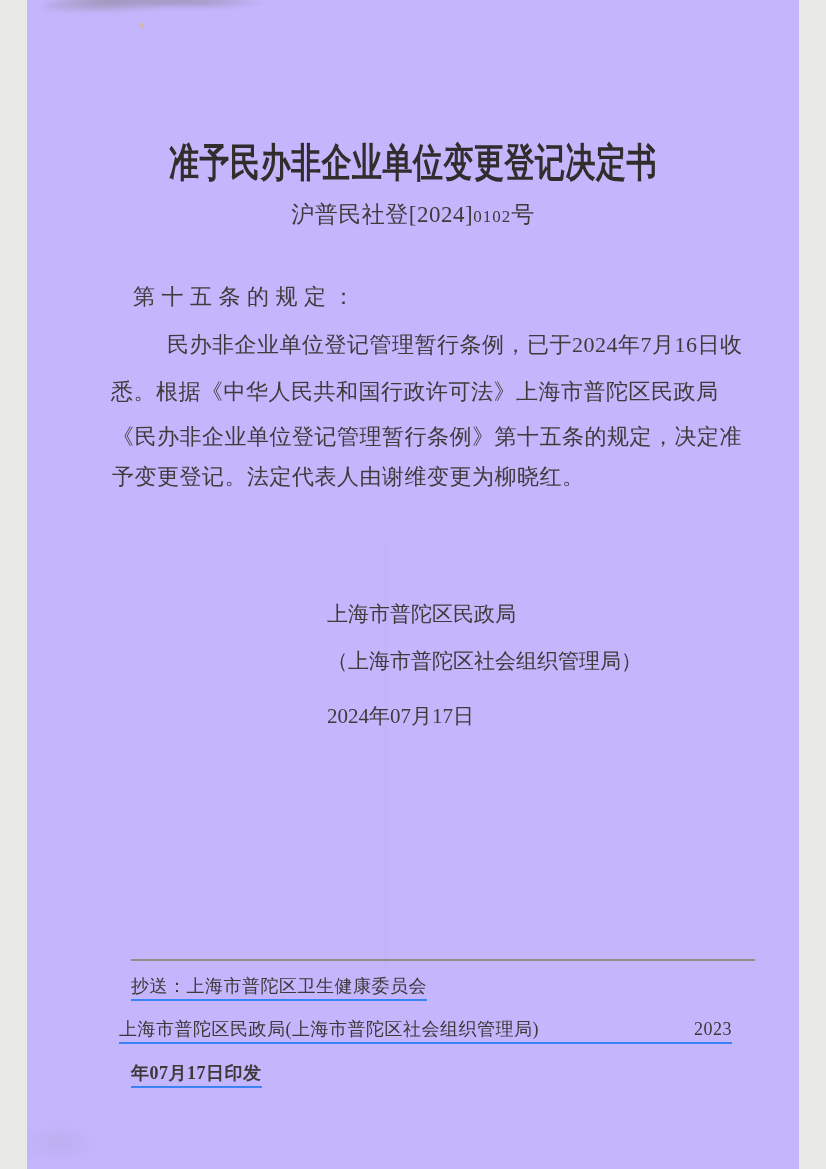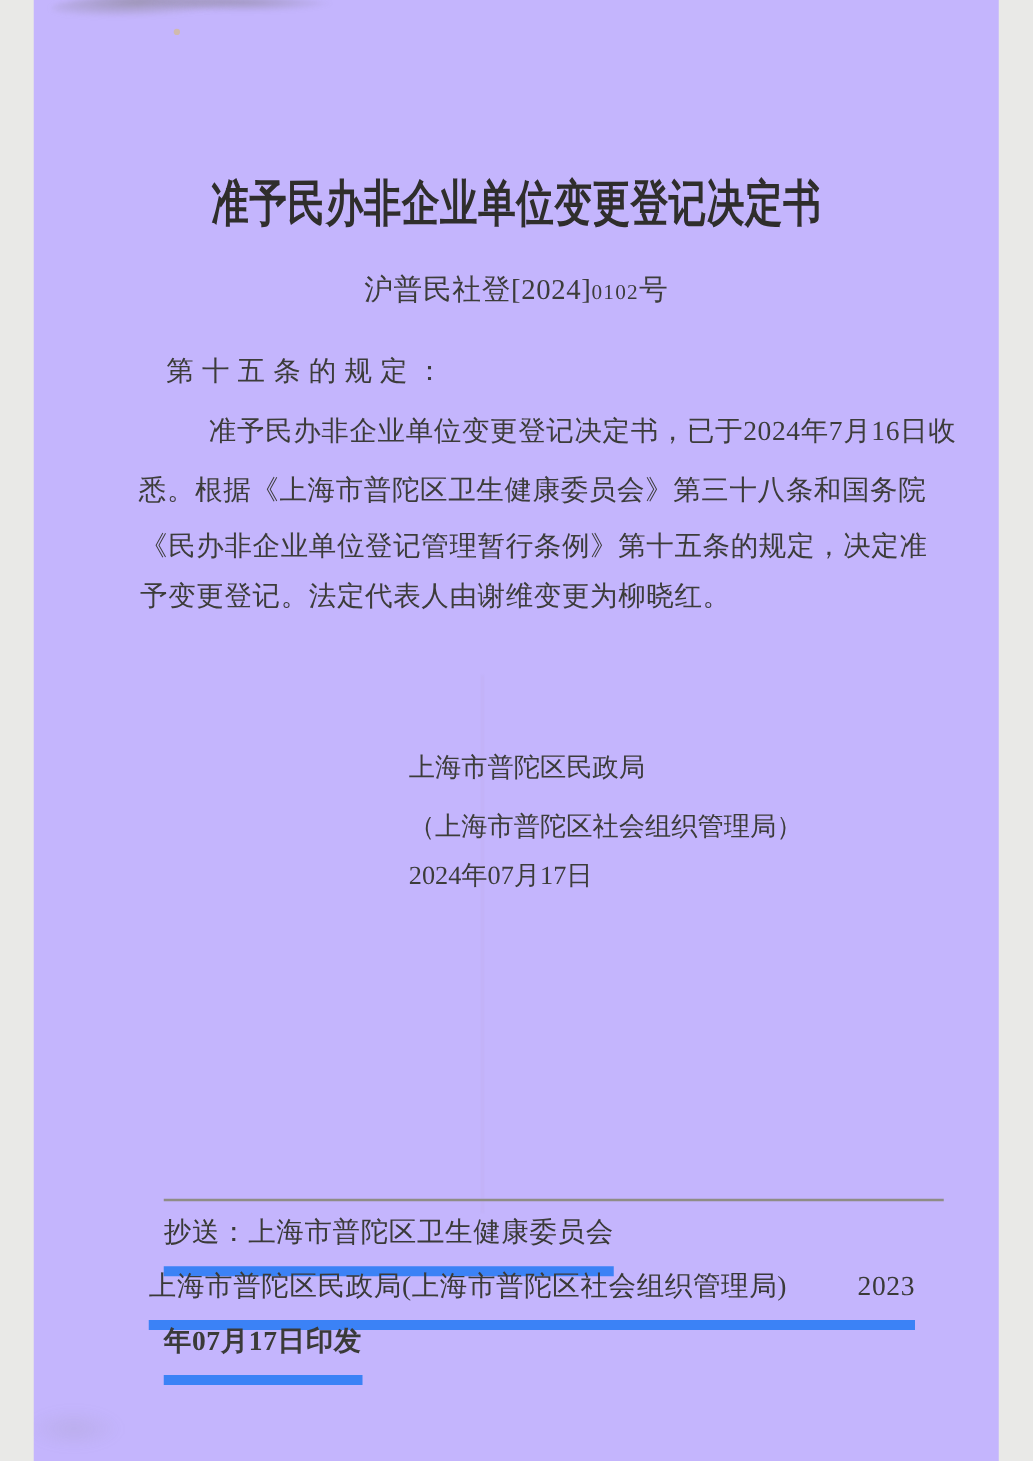--- a/index.html
+++ b/index.html
@@ -44,51 +44,51 @@
   
   .title {
     position: absolute; top: 136px; left: 0; width: 100%;
     margin: 0; text-align: center;
     font-size: 30px; font-weight: 700; letter-spacing: 0.5px;
     color: #2f2e2c;
     transform: scaleY(1.32); transform-origin: 50% 0;
   }
   .docnum {
     position: absolute; top: 199px; left: 0; width: 100%;
-    text-align: center; font-size: 23px; letter-spacing: 0.5px; margin-top: 17px;
+    text-align: center; font-size: 23px; letter-spacing: 0.5px;
   }
   .docnum .serial { font-size: 17px; letter-spacing: 1px; }
   .addressee {
     position: absolute; top: 283px; left: 106px;
     font-size: 22px; letter-spacing: 6.5px; line-height: 28px;
   }
   .body-line {
     position: absolute; font-size: 22px; letter-spacing: 0.5px;
     line-height: 28px; white-space: nowrap;
   }
   .bl-1 { top: 331px; left: 140px; }
   .bl-2 { top: 378px; left: 84px;  }
   .bl-3 { top: 423px; left: 85px;  }
   .bl-4 { top: 463px; left: 85px;  }
   .sig-line {
     position: absolute; left: 300px; width: 432px;
     text-align: left; font-size: 21px; line-height: 26px;
   }
   .sig-org     { top: 601px; }
   .sig-org-alt { top: 648px; font-family: Liberation Serif, serif; }
-  .sig-date    { top: 687px; }
+  .sig-date    { top: 703px; }
   
   .rule {
     position: absolute; top: 959px; left: 104px; width: 624px; height: 2px;
     background: #8f8d86;
   }
   .footer-line {
-    position: absolute; font-size: 22px; line-height: 24px;
+    position: absolute; font-size: 18px; line-height: 24px;
     letter-spacing: 0.5px; color: #3a3a38;
-    border-bottom: 8px solid #3b82f6; padding-bottom: 15px;
+    border-bottom: 2px solid #3b82f6; padding-bottom: 1px;
     white-space: nowrap;
   }
   .fl-1 { top: 974px;  left: 104px; }
   .fl-2 { top: 1017px; left: 92px; width: 613px;
           display: flex; justify-content: space-between; align-items: baseline; }
   .fl-3 { top: 1061px; left: 104px; font-weight: bold; }
 </style>
 </head>
 <body>
 
@@ -101,22 +101,22 @@
   <div class="crease"></div>
 
   <h1 class="title">准予民办非企业单位变更登记决定书</h1>
 
   <div class="docnum">
     <span>沪普民社登</span><span>[2024]</span><span class="serial">0102</span><span>号</span>
   </div>
 
   <div class="addressee">第十五条的规定：</div>
 
-  <div class="body-line bl-1">准予民办非企业单位变更登记决定书，已于2024年7月16日收</div>
-  <div class="body-line bl-2">悉。根据《上海市普陀区卫生健康委员会》第三十八条和国务院</div>
+  <div class="body-line bl-1">民办非企业单位登记管理暂行条例，已于2024年7月16日收</div>
+  <div class="body-line bl-2">悉。根据《中华人民共和国行政许可法》上海市普陀区民政局</div>
   <div class="body-line bl-3">《民办非企业单位登记管理暂行条例》第十五条的规定，决定准</div>
   <div class="body-line bl-4">予变更登记。法定代表人由谢维变更为柳晓红。</div>
 
   <div class="sig-line sig-org">上海市普陀区民政局</div>
   <div class="sig-line sig-org-alt">（上海市普陀区社会组织管理局）</div>
   <div class="sig-line sig-date">2024年07月17日</div>
 
   <div class="rule"></div>
 
   <div class="footer-line fl-1">抄送：上海市普陀区卫生健康委员会</div>

